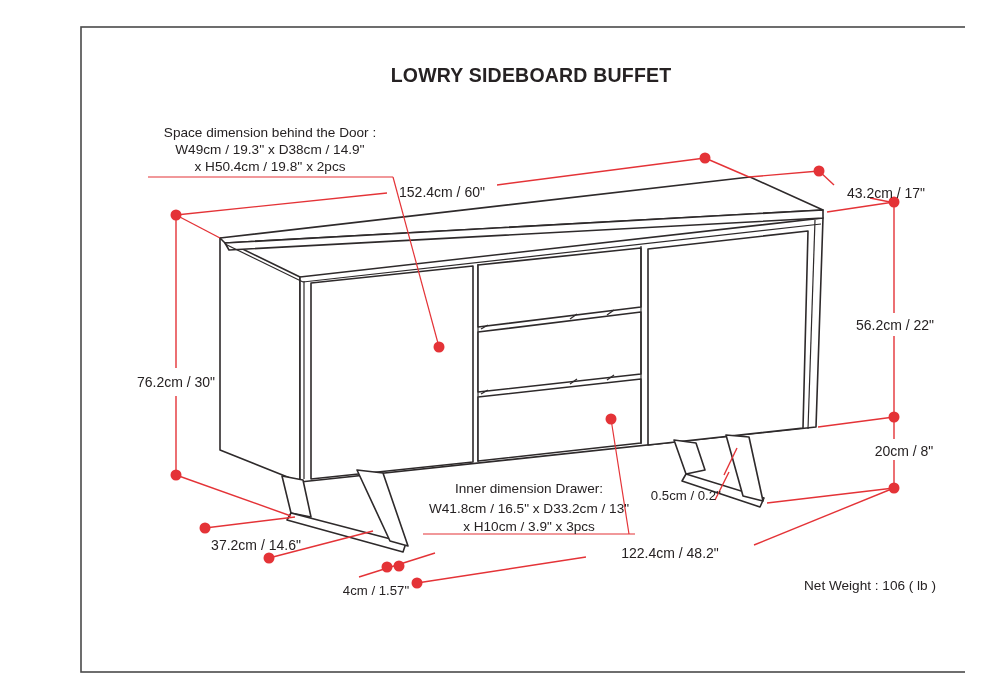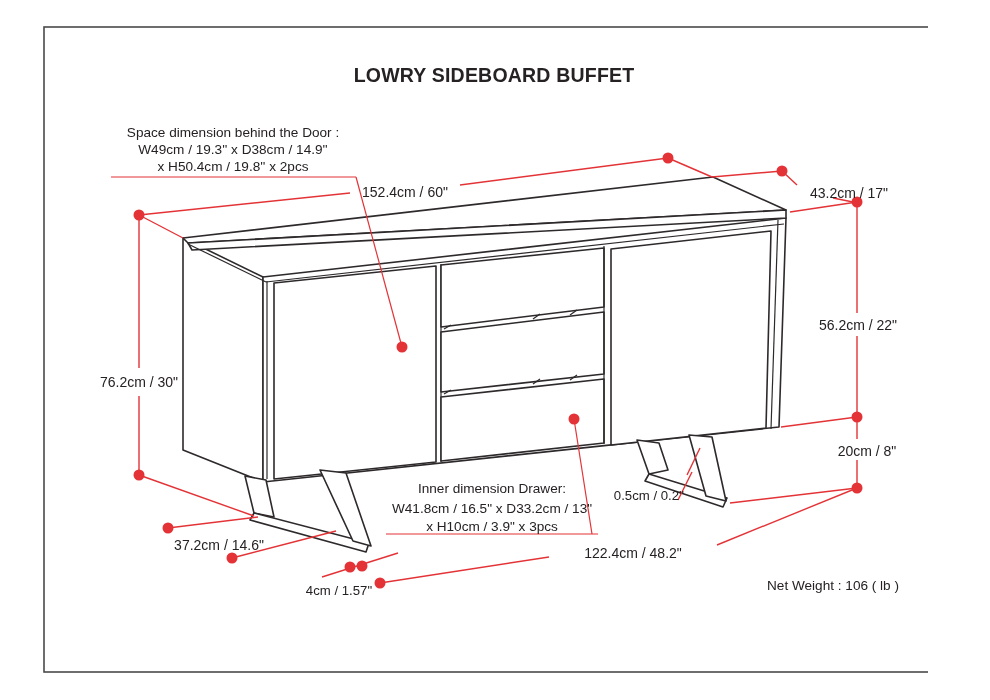--- a/index.html
+++ b/index.html
@@ -3,21 +3,21 @@
 <meta charset="utf-8">
 <style>
   :root{
     --accent-red:#e43337;
     --line-color:#2e2a2b;
     --frame-color:#4a4a4a;
     --background:#ffffff;
   }
   html,body{margin:0;padding:0;background:var(--background);}
   .page{position:relative;width:928px;height:700px;background:var(--background);overflow:hidden;
-        font-family:"Liberation Sans",sans-serif;}
+        font-family:"Liberation Sans",sans-serif;margin-left:37px;}
   svg{position:absolute;inset:0;}
   .body-poly{fill:#ffffff;stroke:var(--line-color);stroke-width:1.6;stroke-linejoin:round;}
   .thin{fill:none;stroke:var(--line-color);stroke-width:1.2;}
   .red{fill:none;stroke:var(--accent-red);stroke-width:1.4;}
   .redu{fill:none;stroke:var(--accent-red);stroke-width:1.2;}
   .dot{fill:var(--accent-red);stroke:none;}
   .frame{fill:none;stroke:var(--frame-color);stroke-width:1.6;}
   text{fill:#262223;}
   .title{font-size:19.5px;font-weight:bold;letter-spacing:.2px;}
   .dim{font-size:14px;}

